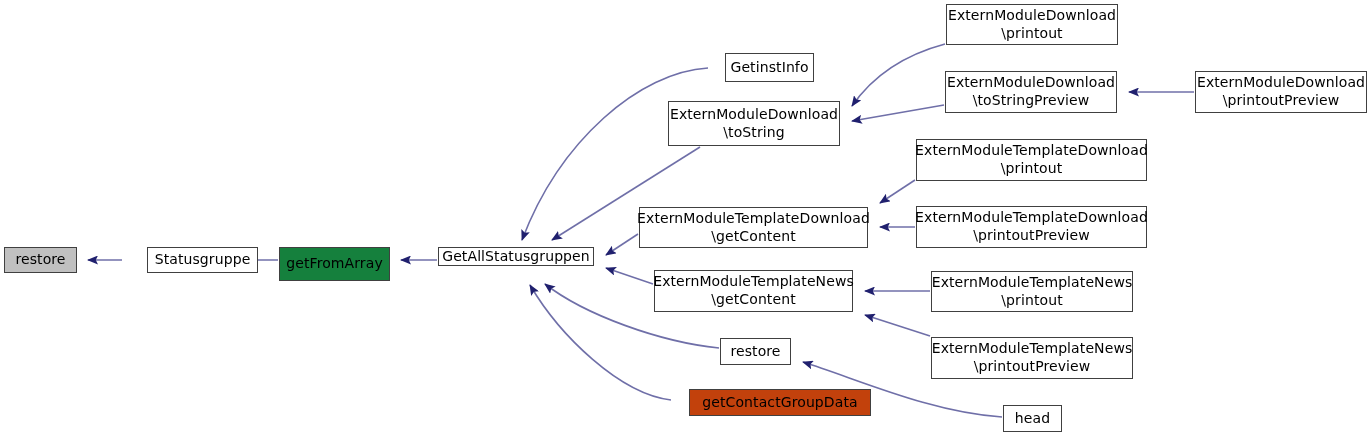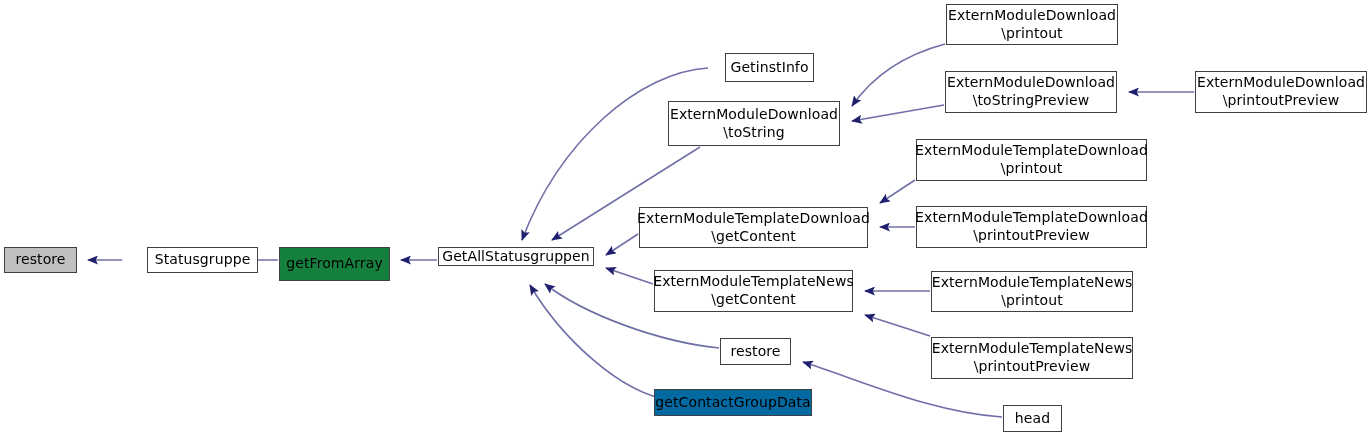--- a/index.html
+++ b/index.html
@@ -108,16 +108,16 @@
 \getContent</span></div>
       <div class="node" style="left: 916px; top: 206px; width: 231px; height: 42px; background: rgb(255, 255, 255); border-color: rgb(64, 64, 64);"><span class="node-label">ExternModuleTemplateDownload
 \printoutPreview</span></div>
       <div class="node" style="left: 654px; top: 270px; width: 199px; height: 42px; background: rgb(255, 255, 255); border-color: rgb(64, 64, 64);"><span class="node-label">ExternModuleTemplateNews
 \getContent</span></div>
       <div class="node" style="left: 931px; top: 271px; width: 202px; height: 41px; background: rgb(255, 255, 255); border-color: rgb(64, 64, 64);"><span class="node-label">ExternModuleTemplateNews
 \printout</span></div>
       <div class="node" style="left: 931px; top: 337px; width: 202px; height: 42px; background: rgb(255, 255, 255); border-color: rgb(64, 64, 64);"><span class="node-label">ExternModuleTemplateNews
 \printoutPreview</span></div>
       <div class="node" style="left: 720px; top: 338px; width: 71px; height: 27px; background: rgb(255, 255, 255); border-color: rgb(64, 64, 64);"><span class="node-label">restore</span></div>
-      <div class="node" style="left: 654px; top: 389px; width: 158px; height: 27px; background: #0369a1; border-color: rgb(64, 64, 64);"><span class="node-label">getContactGroupData</span></div>
+      <div class="node" style="left: 689px; top: 389px; width: 182px; height: 27px; background: #c2410c; border-color: rgb(64, 64, 64);"><span class="node-label">getContactGroupData</span></div>
       <div class="node" style="left: 1003px; top: 405px; width: 59px; height: 27px; background: rgb(255, 255, 255); border-color: rgb(64, 64, 64);"><span class="node-label">head</span></div>
     </div>
 </div>
 
 </body></html>

